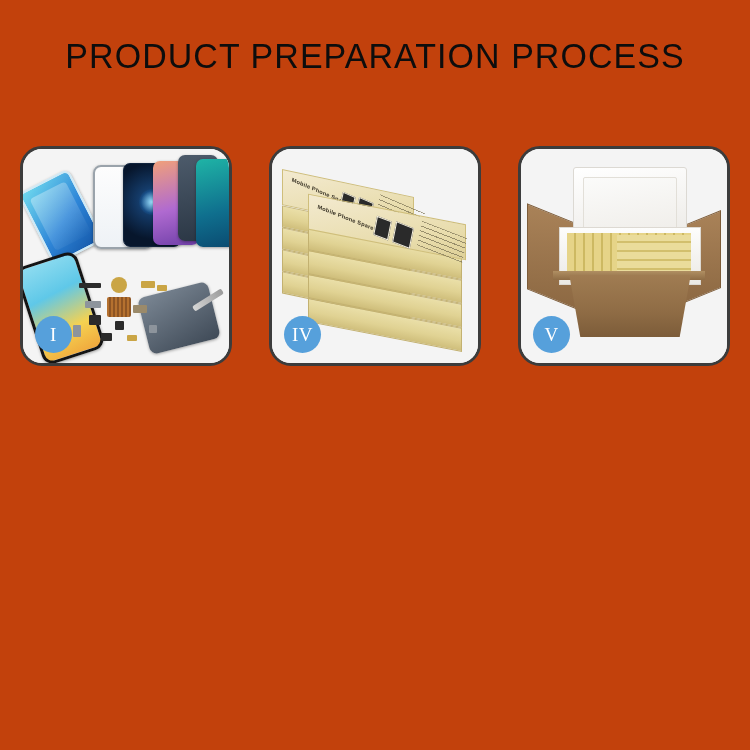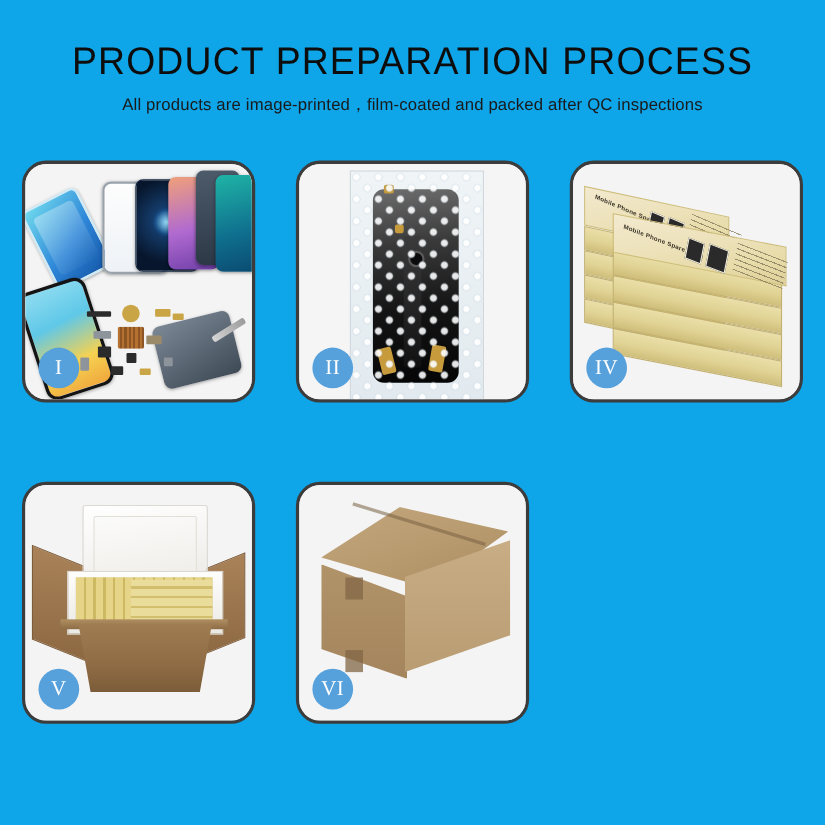--- a/index.html
+++ b/index.html
@@ -11,21 +11,21 @@
     width: 750px;
     height: 750px;
     overflow: hidden;
     font-family: "Liberation Sans", sans-serif;
     color: #111;
   }
   .page {
     position: relative;
     width: 750px;
     height: 750px;
-    background: #0ea5e9;
+    background: #c2410c;
   }
 
   
   .header {
     position: absolute;
     top: 36px;
     left: 0;
     width: 750px;
     text-align: center;
   }
@@ -342,21 +342,20 @@
     position:absolute;width:16px;height:20px;background:rgba(130,103,70,.75);
   }
 </style>
 </head>
 <body>
 
 <div class="page">
 
   <div class="header">
     <div class="title">PRODUCT PREPARATION PROCESS</div>
-    <div class="subtitle">All products are image-printed，film-coated and packed after QC inspections</div>
   </div>
 
   <div class="grid">
 
     <div class="card">
       <div class="scene p1">
         <div class="ph ph-blue"></div>
         <div class="ph ph-glass"></div>
         <div class="ph ph-dark"></div>
         <div class="ph ph-purple"></div>
@@ -376,35 +375,20 @@
         <div class="chip" style="left:92px;top:172px;width:9px;height:9px;"></div>
         <div class="chip silver" style="left:50px;top:176px;width:8px;height:12px;"></div>
         <div class="chip" style="left:78px;top:184px;width:11px;height:8px;"></div>
         <div class="chip gold" style="left:104px;top:186px;width:10px;height:6px;"></div>
         <div class="chip silver" style="left:126px;top:176px;width:8px;height:8px;"></div>
         <div class="tweezer"></div>
       </div>
       <div class="badge">I</div>
     </div>
 
-    <div class="card">
-      <div class="scene p2">
-        <div class="bagwrap">
-          <div class="screen2"></div>
-          <div class="flex2"></div>
-          <div class="camhole"></div>
-          <div class="conn2" style="left:26px;top:160px;transform:rotate(-14deg);"></div>
-          <div class="conn2" style="left:72px;top:158px;transform:rotate(10deg);"></div>
-          <div class="conn2" style="left:30px;top:12px;width:9px;height:8px;"></div>
-          <div class="conn2" style="left:40px;top:48px;width:8px;height:8px;"></div>
-          <div class="bubbles"></div>
-        </div>
-      </div>
-      <div class="badge">II</div>
-    </div>
 
 
     <div class="card">
       <div class="scene p4">
         <div class="stack">
 
           <div class="slab" style="left:2px;top:118px;width:126px;height:20px;transform:skewY(12deg);"></div>
           <div class="slab" style="left:2px;top:96px;width:126px;height:20px;transform:skewY(12deg);"></div>
           <div class="slab" style="left:2px;top:74px;width:126px;height:20px;transform:skewY(12deg);"></div>
           <div class="slab" style="left:2px;top:52px;width:126px;height:20px;transform:skewY(12deg);"></div>
@@ -439,26 +423,15 @@
         <div class="v-lid"></div>
         <div class="v-foam"></div>
         <div class="v-goods"></div>
         <div class="v-goods2"></div>
         <div class="v-rim"></div>
         <div class="v-front"></div>
       </div>
       <div class="badge">V</div>
     </div>
 
-    <div class="card">
-      <div class="scene p6">
-        <div class="c-topface"></div>
-        <div class="c-left"></div>
-        <div class="c-right"></div>
-        <div class="c-seam"></div>
-        <div class="c-tape" style="left:42px;top:84px;"></div>
-        <div class="c-tape" style="left:42px;top:150px;"></div>
-      </div>
-      <div class="badge">VI</div>
-    </div>
 
   </div>
 </div>
 
 </body></html>

